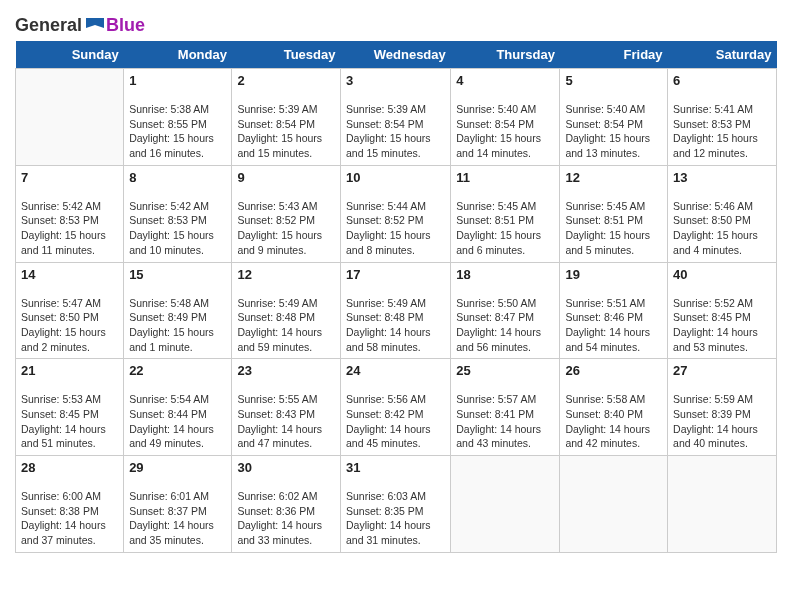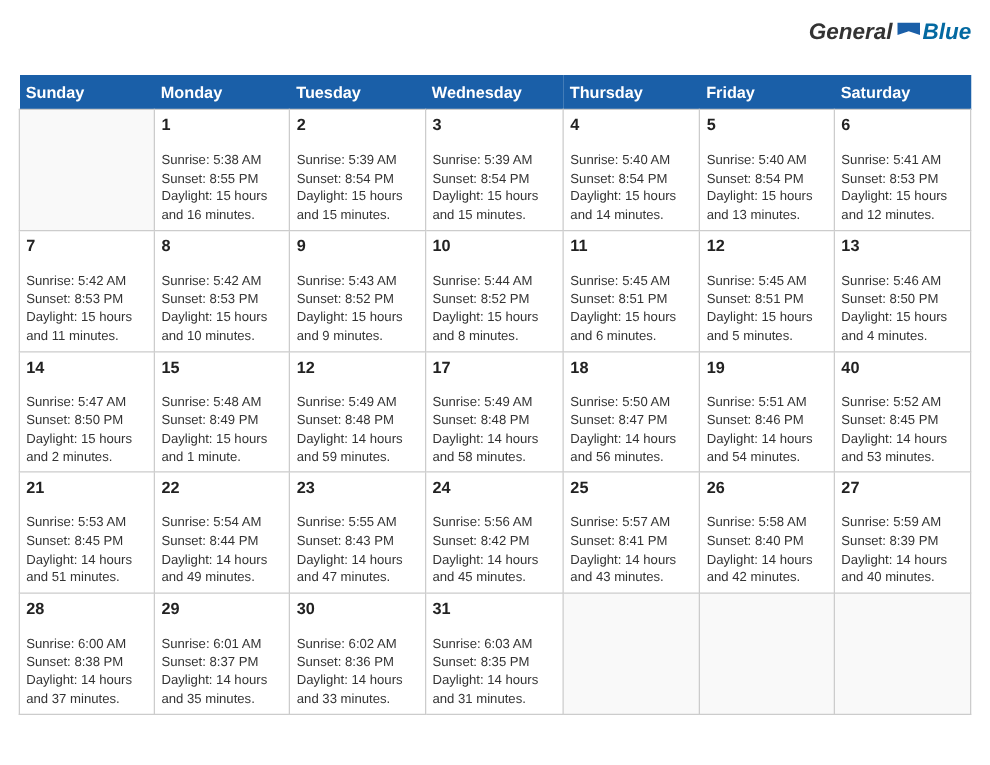--- a/index.html
+++ b/index.html
@@ -5,24 +5,23 @@
     * { box-sizing: border-box; margin: 0; padding: 0; }
     body {
       font-family: Arial, sans-serif;
       background: #fff;
       width: 792px;
       min-height: 612px;
       padding: 10px 15px;
     }
     .header-area {
       display: flex;
-      justify-content: flex-end;
+      justify-content: flex-start;
       align-items: flex-start;
-      margin-bottom: 24px;
-      font-style: italic;
+      margin-bottom: 5px;
     }
     .logo {
       display: flex;
       align-items: center;
       margin-top: 5px;
     }
     .title-area {
       text-align: right;
     }
     .month-title {
@@ -35,21 +34,21 @@
       color: #555;
     }
     table {
       width: 100%;
       border-collapse: collapse;
       font-size: 11px;
     }
     thead tr th {
       background-color: #1a5fa8;
       color: #fff;
-      text-align: left;
+      text-align: right;
       padding: 6px 5px;
       font-size: 13px;
       font-weight: bold;
     }
     tbody tr td {
       border: 1px solid #ccc;
       vertical-align: top;
       padding: 4px 5px;
       height: 80px;
       width: 113px;
@@ -75,21 +74,21 @@
 
 <div class="header-area">
   <div class="logo">
   <div style="display:flex;align-items:center;">
     <span style="font-size:18px;font-weight:bold;color:#333;">General</span>
     <svg width="22" height="16" viewBox="0 0 22 16" xmlns="http://www.w3.org/2000/svg" style="margin-left:2px;">
       <polygon points="2,0 20,0 20,10 11,7 2,10" fill="#1a5fa8"></polygon>
     </svg>
   </div>
   <div>
-    <span style="font-size:18px;font-weight:bold;color:#0369a1;">Blue</span>
+    <span style="font-size:18px;font-weight:bold;color:#a21caf;">Blue</span>
   </div>
 </div>
   <div class="title-area">
     <div class="month-title"></div>
     <div class="location-title"></div>
   </div>
 </div>
 
 <table>
   <thead>

